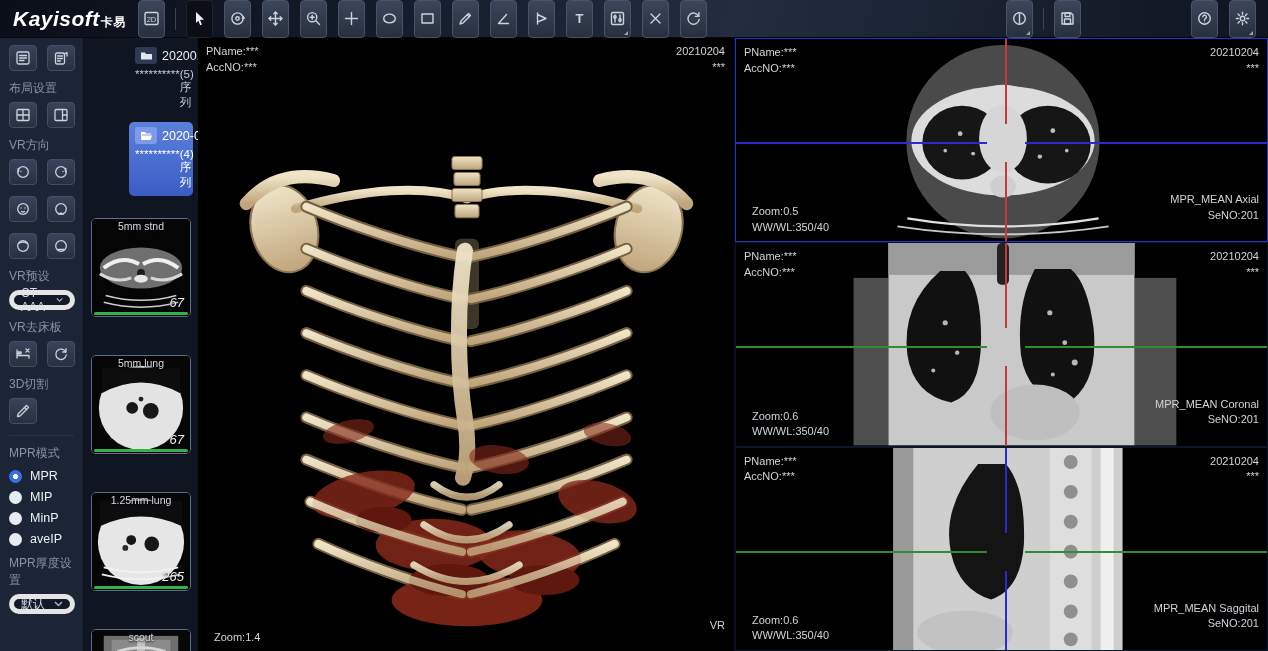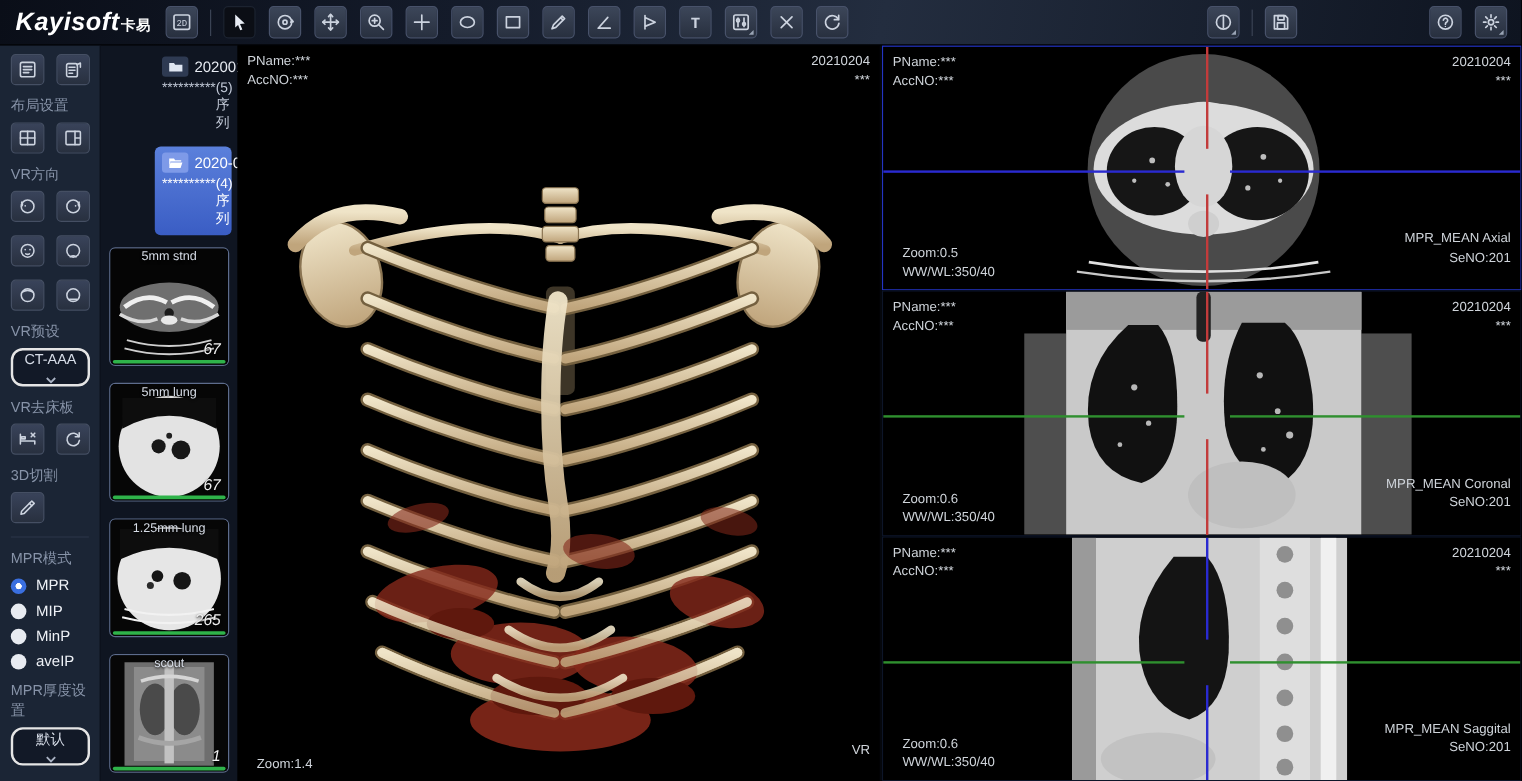--- a/index.html
+++ b/index.html
@@ -12,25 +12,24 @@
   .topbar {
     height:38px; display:flex; align-items:center;
     background:linear-gradient(100deg,#0a0e18 0%,#141b2a 30%,#232d3f 58%,#0e1420 100%);
     border-bottom:1px solid #05070c;
   }
   .logo { padding:0 12px 0 13px; font-size:21px; font-weight:bold; font-style:italic; color:#fff; letter-spacing:.5px; white-space:nowrap; }
   .logo .cn { font-size:12px; font-style:normal; margin-left:1px; }
   .tb-divider { width:1px; height:22px; background:#3a4354; margin:0 10px; }
   .tb-group { display:flex; gap:11px; align-items:center; }
   .tbtn {
-    width:27px; height:27px; border-radius:4px; position:relative;
+    width:27px; height:38px; border-radius:4px; position:relative;
     background:linear-gradient(180deg,#3c4659,#28303f);
     border:1px solid #48526a; display:flex; align-items:center; justify-content:center;
     cursor:pointer;
-    font-family:Liberation Mono, monospace;
   }
   .tbtn.active { background:#0b0e15; border-color:#1c2330; }
   .tbtn svg { width:17px; height:17px; stroke:#ccd3df; fill:none; stroke-width:1.4; stroke-linecap:round; stroke-linejoin:round; }
   .tbtn svg text { stroke:none; fill:#ccd3df; }
   .flyout::after { content:""; position:absolute; right:2px; bottom:2px;
     border-left:4px solid transparent; border-bottom:4px solid #9aa4b5; }
   .tb-spacer { flex:1; }
   .mr14 { margin-right:14px; }
 
   
@@ -41,42 +40,42 @@
   .side-inner { padding:0 9px; }
   .side-label { font-size:12px; color:#8793a8; margin:9px 0 5px; }
   .side-grid { display:grid; grid-template-columns:28px 28px; gap:11px 10px; }
   .sbtn {
     width:28px; height:26px; border-radius:4px; position:relative;
     background:linear-gradient(180deg,#39435a,#28303f); border:1px solid #454f63;
     display:flex; align-items:center; justify-content:center; cursor:pointer;
   }
   .sbtn svg { width:16px; height:16px; stroke:#ccd3df; fill:none; stroke-width:1.3; stroke-linecap:round; stroke-linejoin:round; }
   .dropdown {
-    width:66px; height:32px; border-radius:10px; background:#121927; border:2px solid #e5e5e5;
+    width:66px; height:20px; border-radius:10px; background:#121927; border:5px solid #e5e5e5;
     display:flex; align-items:center; justify-content:space-between; padding:0 7px;
-    font-size:12px; color:#d7dde8; cursor:pointer; margin-top:2px;flex-direction:column;
+    font-size:12px; color:#d7dde8; cursor:pointer; margin-top:2px;
   }
   .dropdown svg { width:9px; height:6px; stroke:#aab3c4; fill:none; stroke-width:1.5; }
   .radio-row { display:flex; align-items:center; gap:8px; margin:7px 0; font-size:12.5px; color:#eef1f6; cursor:pointer; }
   .radio { width:13px; height:13px; border-radius:50%; background:#e8ebf1; flex:0 0 auto; }
   .radio.sel { background:radial-gradient(circle,#ffffff 0 2.4px,#3a6fe0 2.8px); }
   .separator { height:1px; background:#2a3447; margin:11px 0 1px; }
 
   
   .thumbcol { width:114px; background:#0f1521; padding:4px 5px; display:flex; flex-direction:column; gap:6px; overflow:hidden; }
   .study { border-radius:5px; padding:5px 6px 6px; cursor:pointer;margin-left:40px; }
   .study.sel { background:linear-gradient(180deg,#5b80db,#3a5dc4); }
   .study-row1 { display:flex; align-items:center; gap:5px; }
   .folder-btn { width:22px; height:17px; border-radius:3px; background:#2e3a52; display:flex; align-items:center; justify-content:center; flex:0 0 auto; }
   .study.sel .folder-btn { background:#7e9ae8; }
   .folder-btn svg { width:13px; height:11px; stroke:#e7ecf5; fill:none; stroke-width:1.3; }
   .study-title { flex:1; text-align:right; font-size:12.5px; color:#e8ecf3; white-space:nowrap; }
   .study-row2 { display:flex; justify-content:space-between; font-size:11.5px; color:#c3cad8; margin-top:4px; }
   .study.sel .study-row2, .study.sel .study-title { color:#fff; }
-  .thumb { position:relative; width:100px; height:99px; margin:4px auto; border:1px solid #5d6c8c; border-radius:5px; background:#000; overflow:hidden; cursor:pointer; flex:0 0 auto; }
+  .thumb { position:relative; width:100px; height:99px; margin:16px auto; border:1px solid #5d6c8c; border-radius:5px; background:#000; overflow:hidden; cursor:pointer; flex:0 0 auto; }
   .thumb-label { position:absolute; top:1px; left:0; right:0; text-align:center; font-size:10.5px; color:#d6dce6; z-index:3; text-shadow:0 1px 2px #000; }
   .thumb-count { position:absolute; right:6px; bottom:6px; font-size:13px; font-style:italic; color:#efefef; z-index:3; text-shadow:0 1px 2px #000; }
   .thumb-progress { position:absolute; left:2px; right:2px; bottom:1px; height:3px; border-radius:2px; background:#2fb34a; z-index:3; }
   .thumb svg { position:absolute; inset:0; }
 
   
   .vr-panel { flex:1; position:relative; background:#000; overflow:hidden; border-right:2px solid #05070c; }
   .vr-panel svg.scene { position:absolute; inset:0; }
   .overlay { position:absolute; font-size:11px; color:#cfd4da; line-height:15.5px; z-index:4; }
   .tl { top:6px; left:8px; } .tr { top:6px; right:8px; text-align:right; }

